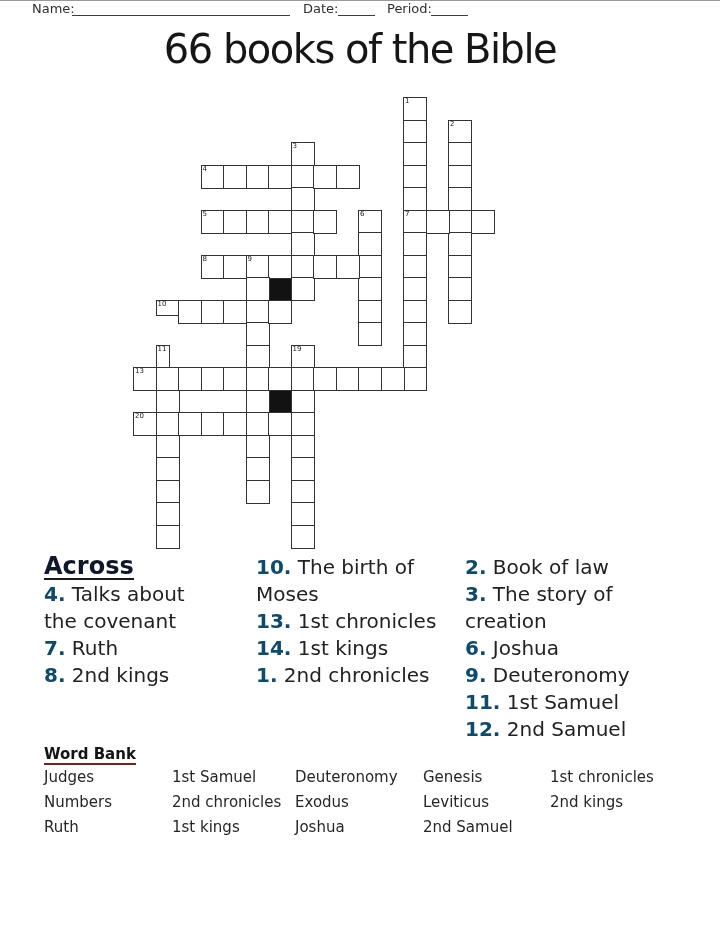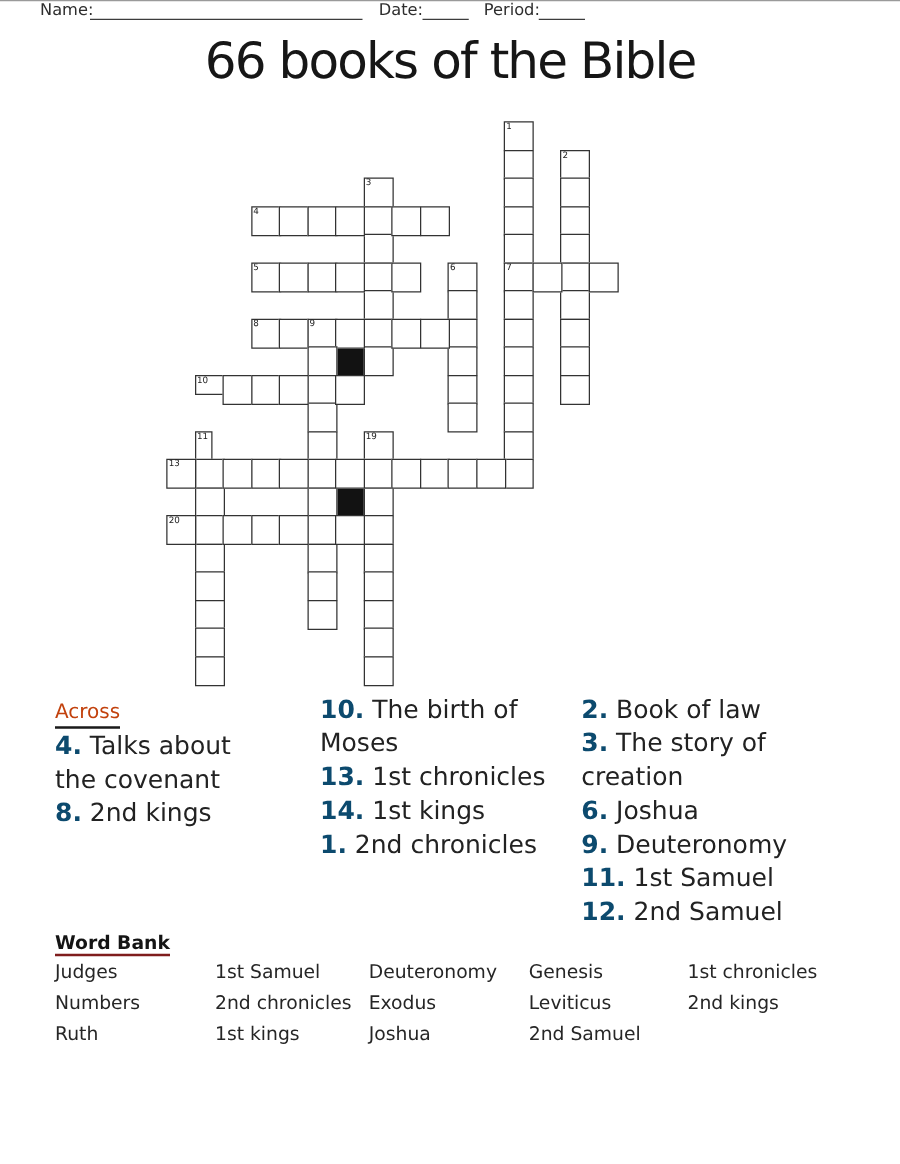--- a/index.html
+++ b/index.html
@@ -28,21 +28,21 @@
   }
   .cell .num{
     position:absolute;top:-1px;left:1px;font-size:7px;line-height:9px;color:#222222;
   }
   .cell.black{background:#121212;border-color:#121212;}
 
   
   .clue-col{position:absolute;font-size:20px;line-height:27px;color:#222222;}
   .clue-col b{font-weight:bold;color:#0c4a6e;}
   .clue-head span{
-    display:inline-block;font-weight:normal;font-size:16px;color:#c2410c;
+    display:inline-block;font-weight:bold;font-size:24px;color:#0f172a;
     border-bottom:2.5px solid #1a1a1a;line-height:24px;
   }
 
   
   .wb-head{position:absolute;left:44px;top:745px;font-size:15px;}
   .wb-head span{
     display:inline-block;font-weight:bold;color:#141414;
     border-bottom:2px solid #7f1d1d;line-height:18px;
   }
   .wb-col{position:absolute;top:765px;font-size:15px;line-height:25px;color:#262626;}
@@ -193,20 +193,21 @@
     </div>
     <div class="cell" style="left: 45px; top: 315px; height: 24px; width: 24px;"></div>
     <div class="cell" style="left: 67.5px; top: 315px; height: 24px; width: 24px;"></div>
     <div class="cell" style="left: 90px; top: 315px; height: 24px; width: 24px;"></div>
     <div class="cell" style="left: 135px; top: 315px; height: 24px; width: 24px;"></div>
   </div>
 
 <div class="clue-col" id="clue-col-1" style="left:44px;top:554px;width:170px;">
     <div class="clue-head"><span>Across</span></div>
     <div class="clue"><b>4.</b> Talks about the covenant</div>
+    <div class="clue"><b>7.</b> Ruth</div>
     <div class="clue"><b>8.</b> 2nd kings</div>
   </div>
 <div class="clue-col" id="clue-col-2" style="left:256px;top:554px;width:200px;">
     <div class="clue"><b>10.</b> The birth of Moses</div>
     <div class="clue"><b>13.</b> 1st chronicles</div>
     <div class="clue"><b>14.</b> 1st kings</div>
     <div class="clue"><b>1.</b> 2nd chronicles</div>
   </div>
 <div class="clue-col" id="clue-col-3" style="left:465px;top:554px;width:196px;">
     <div class="clue"><b>2.</b> Book of law</div>

